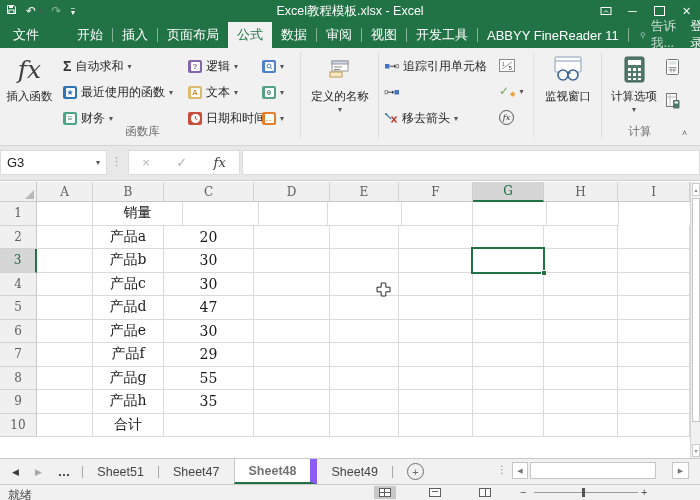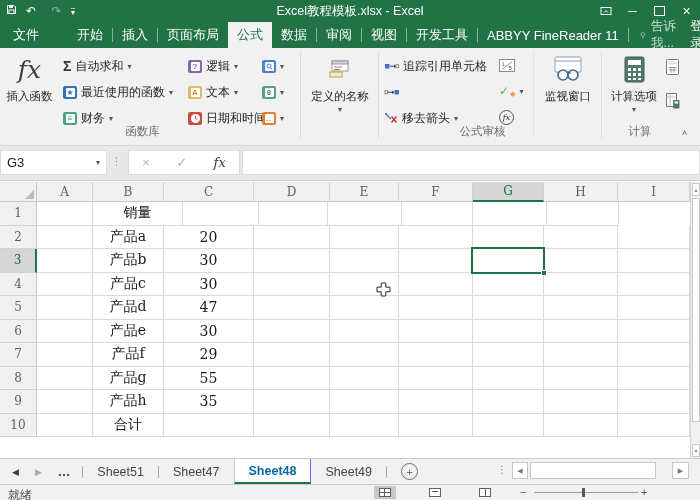--- a/index.html
+++ b/index.html
@@ -90,21 +90,21 @@
           display:flex;align-items:center;justify-content:center;font-size:6px;color:#888;}
   .vthumb{position:absolute;left:1px;width:8px;top:16px;height:224px;background:#fff;border:1px solid #c6c6c6;box-sizing:border-box;}
   
   .sheetbar{position:absolute;left:0;top:458px;width:700px;height:26px;background:#f1f1f1;border-top:1px solid #c9c9c9;
             box-sizing:border-box;display:flex;align-items:stretch;font-size:12.5px;color:#444;}
   .snav{display:flex;align-items:center;gap:16px;padding:0 12px 0 12px;color:#3c3c3c;}
   .snav .arr{font-size:9px;}
   .snav .dis{color:#a8a8a8;}
   .stabs{display:flex;align-items:stretch;}
   .stab{display:flex;align-items:center;padding:0 14px;white-space:nowrap;}
-  .stab.active{background:#fff;color:#0369a1;font-weight:bold;border-left:1px solid #c9c9c9;border-right:1px solid #8b5cf6;
+  .stab.active{background:#fff;color:#737373;font-weight:bold;border-left:1px solid #c9c9c9;border-right:7px solid #8b5cf6;
                border-bottom:2px solid #217346;box-sizing:border-box;}
   .ssep{width:1px;height:12px;background:#a9a9a9;align-self:center;}
   .plusCircle{width:15px;height:15px;border:1px solid #6e6e6e;border-radius:50%;display:flex;align-items:center;
               justify-content:center;color:#6e6e6e;font-size:11px;align-self:center;margin-left:14px;}
   .sdots{position:absolute;left:497px;top:464px;color:#8a8a8a;font-size:10px;}
   .hbox{position:absolute;top:462px;height:17px;background:#fff;border:1px solid #c6c6c6;box-sizing:border-box;
         display:flex;align-items:center;justify-content:center;color:#777;font-size:7px;}
   
   .statusbar{position:absolute;left:0;top:484px;width:700px;height:16px;background:#f1f1f1;border-top:1px solid #c9c9c9;
              box-sizing:border-box;font-size:12px;color:#444;overflow:hidden;}
@@ -326,21 +326,20 @@
         </svg>
     </div>
     <div class="rs" style="left:499px;top:32px;">
       <span class="chk">✓</span>
       <span class="dmnd">◆</span>
       <span class="cr">▾</span>
     </div>
     <div class="rs" style="left:499px;top:58px;">
       <span class="circ">fx</span>
     </div>
-    <div class="grouplabel" style="left:395px;width:175px;">公式审核</div>
     <div class="gsep light" style="left:533px;"></div>
 
     <div class="rbig" style="left:537px;width:62px;">
       <div class="ric">
         <svg width="32" height="26" viewBox="0 0 32 26">
             <rect x="3" y="1" width="26" height="15" rx="1" fill="#fdfdfd" stroke="#8aa0be"></rect>
             <path d="M3 5h26" stroke="#8aa0be"></path>
             <circle cx="11" cy="19" r="5" fill="#fff" stroke="#3e6496" stroke-width="1.6"></circle>
             <circle cx="21" cy="19" r="5" fill="#fff" stroke="#3e6496" stroke-width="1.6"></circle>
             <path d="M15.5 17.5c.5-1 2.5-1 3 0" fill="none" stroke="#3e6496" stroke-width="1.4"></path>

